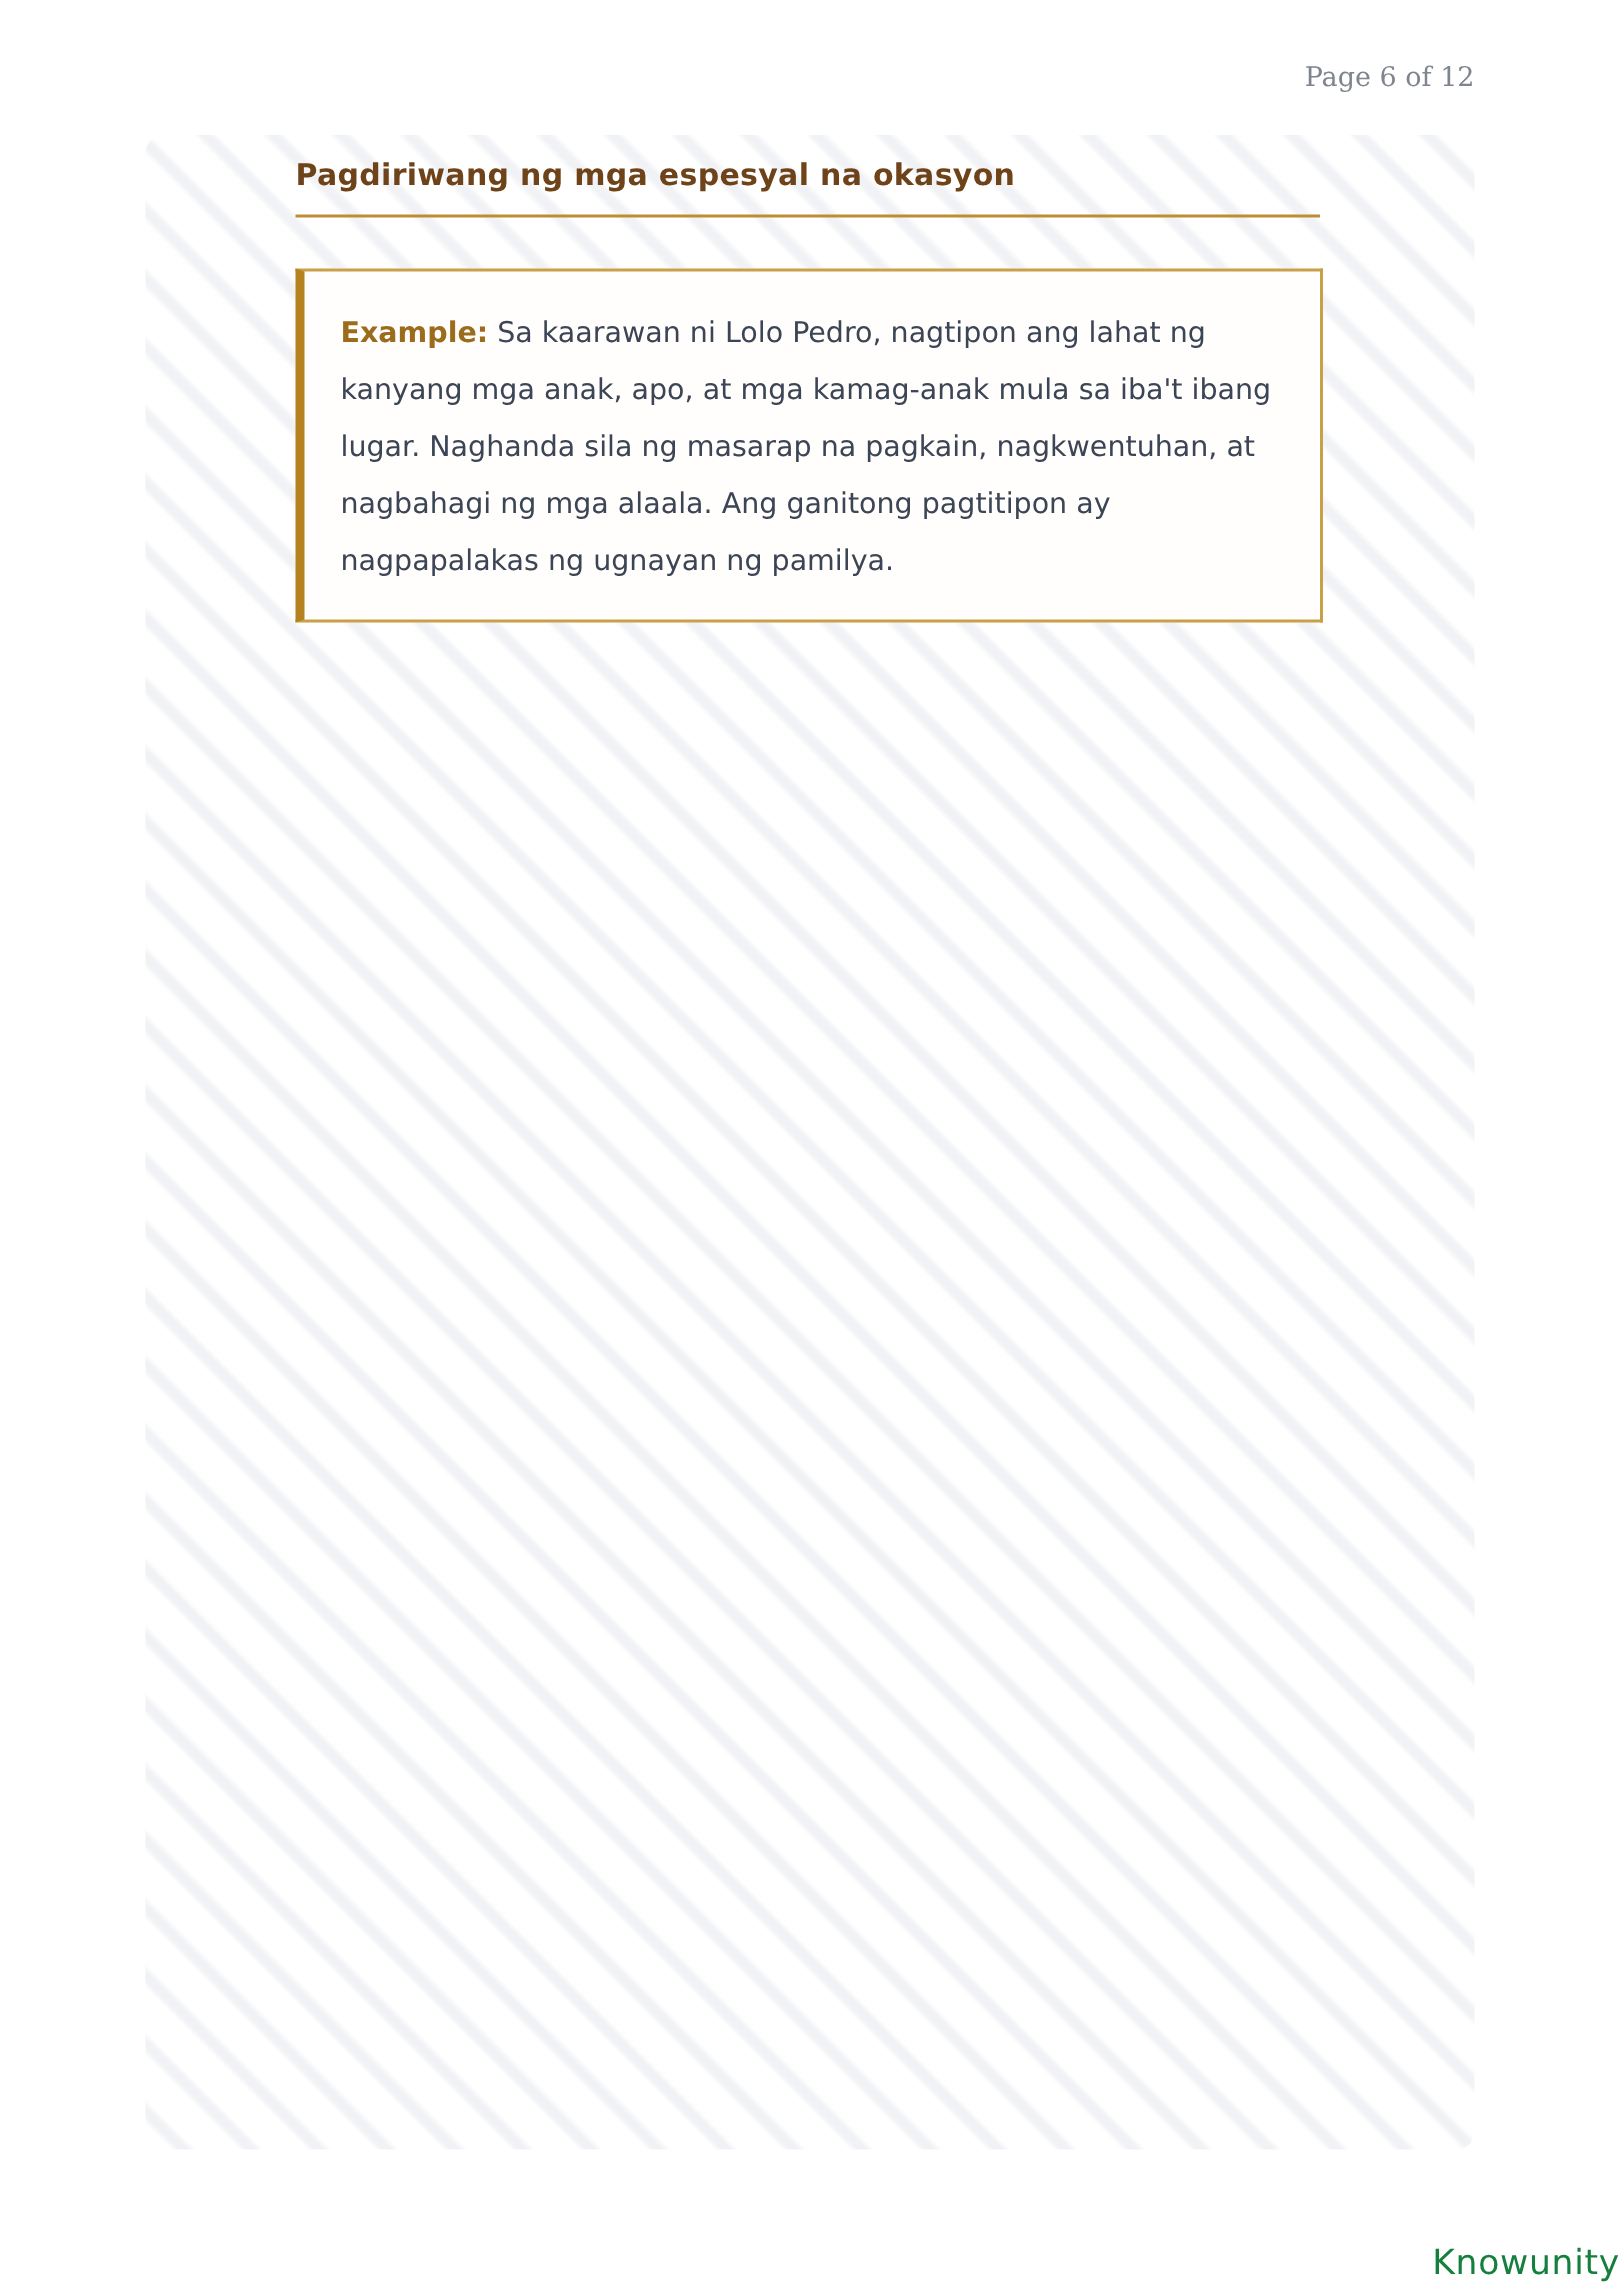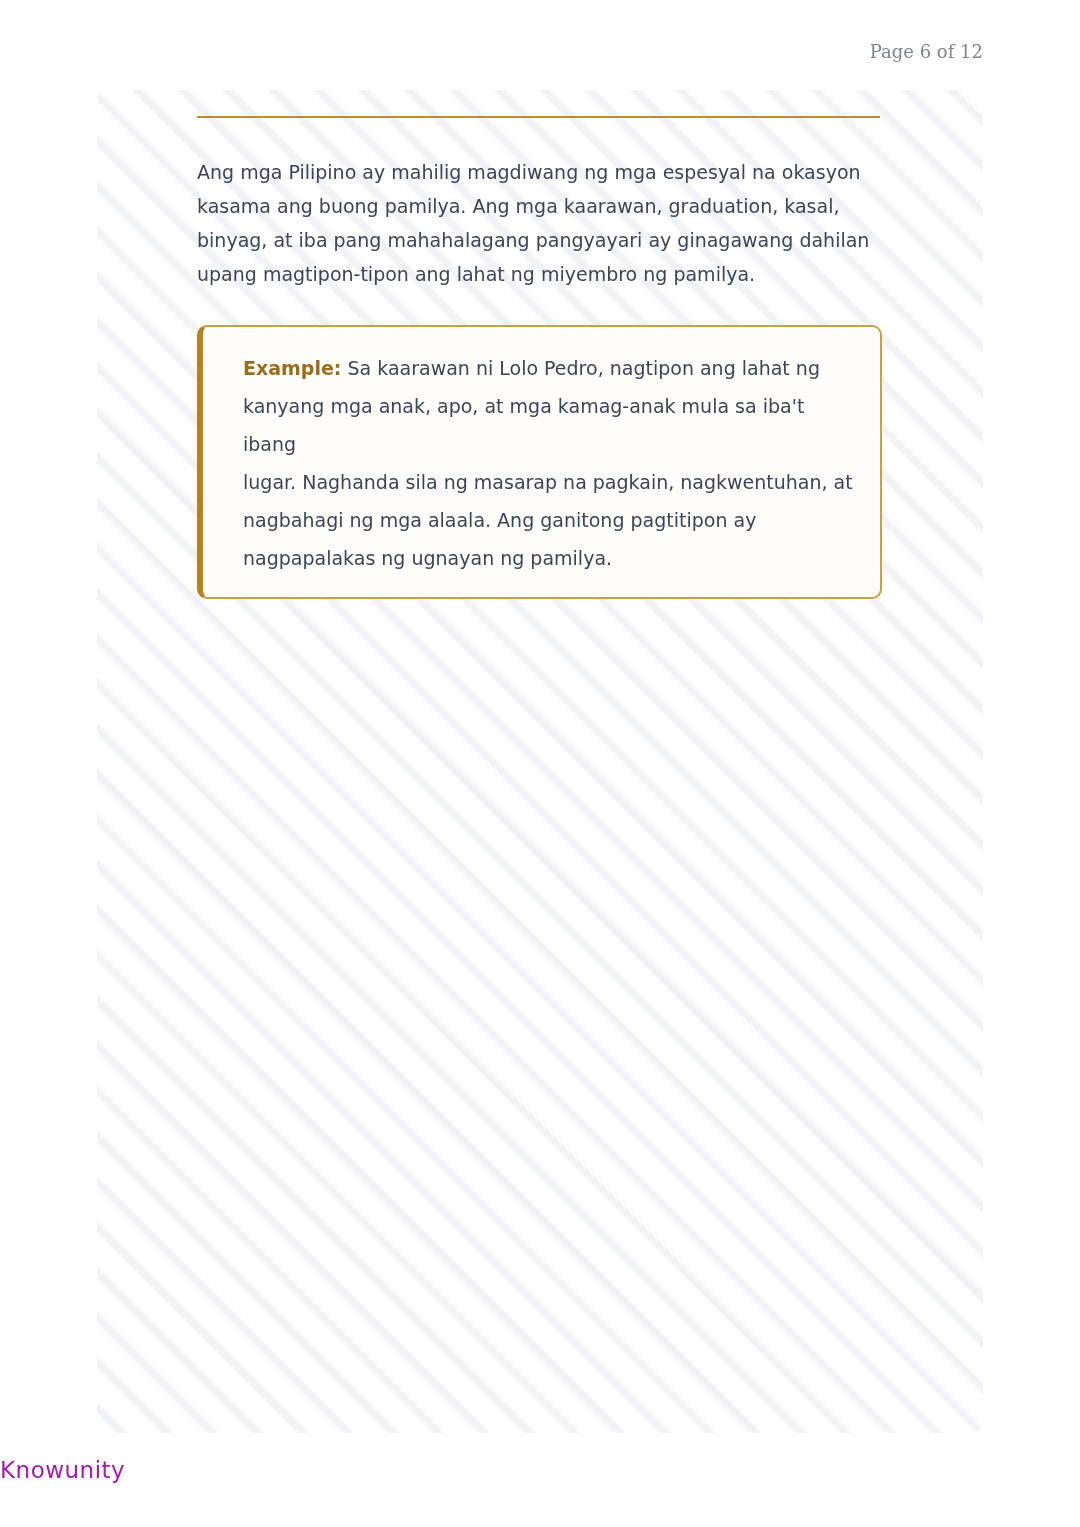--- a/index.html
+++ b/index.html
@@ -74,64 +74,61 @@
     white-space: pre-line;
   }
 
   .example-box {
     box-sizing: border-box;
     margin-top: 34px;
     width: 685px;
     background: #fffefc;
     border: 2px solid #c9a04a;
     border-left: 6px solid #b5821f;
-    border-radius: 10px;
-    padding: 22px 26px 20px 40px;
+    border-radius: 0;
+    padding: 22px 26px 20px 24px;
     font-size: 19px;
     line-height: 38px;
     color: #3c4555;
   }
 
   .example-text {
     white-space: pre-line;
   }
 
   .example-label {
     font-weight: bold;
     color: #9c6c1d;
   }
 
   
   .footer-brand {
     position: absolute;
-    top: 1457px;
+    top: 1496px;
     left: 0;
     width: 100%;
-    text-align: left;
+    text-align: right;
     font-size: 23px;
-    color: #a21caf;
+    color: #15803d;
     letter-spacing: 0.5px;
   }
 </style>
 </head>
 <body>
 
 <div class="page-number">Page 6 of 12</div>
 
 <div class="stripe-panel">
 
   <div class="content">
 
+    <h1 class="section-heading">Pagdiriwang ng mga espesyal na okasyon</h1>
 
     <hr class="heading-rule">
 
-    <p class="body-paragraph">Ang mga Pilipino ay mahilig magdiwang ng mga espesyal na okasyon
-kasama ang buong pamilya. Ang mga kaarawan, graduation, kasal,
-binyag, at iba pang mahahalagang pangyayari ay ginagawang dahilan
-upang magtipon-tipon ang lahat ng miyembro ng pamilya.</p>
 
     <div class="example-box">
       <span class="example-text"><span class="example-label">Example:</span><span> Sa kaarawan ni Lolo Pedro, nagtipon ang lahat ng
 kanyang mga anak, apo, at mga kamag-anak mula sa iba't ibang
 lugar. Naghanda sila ng masarap na pagkain, nagkwentuhan, at
 nagbahagi ng mga alaala. Ang ganitong pagtitipon ay
 nagpapalakas ng ugnayan ng pamilya.</span></span>
     </div>
 
   </div>

